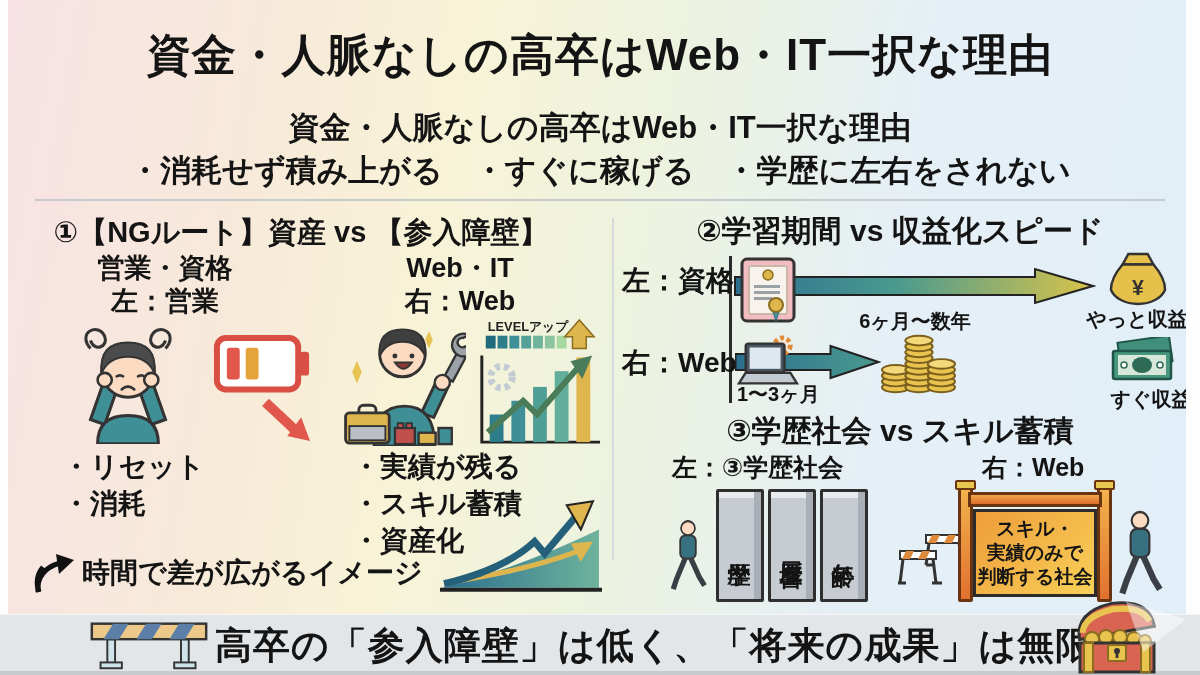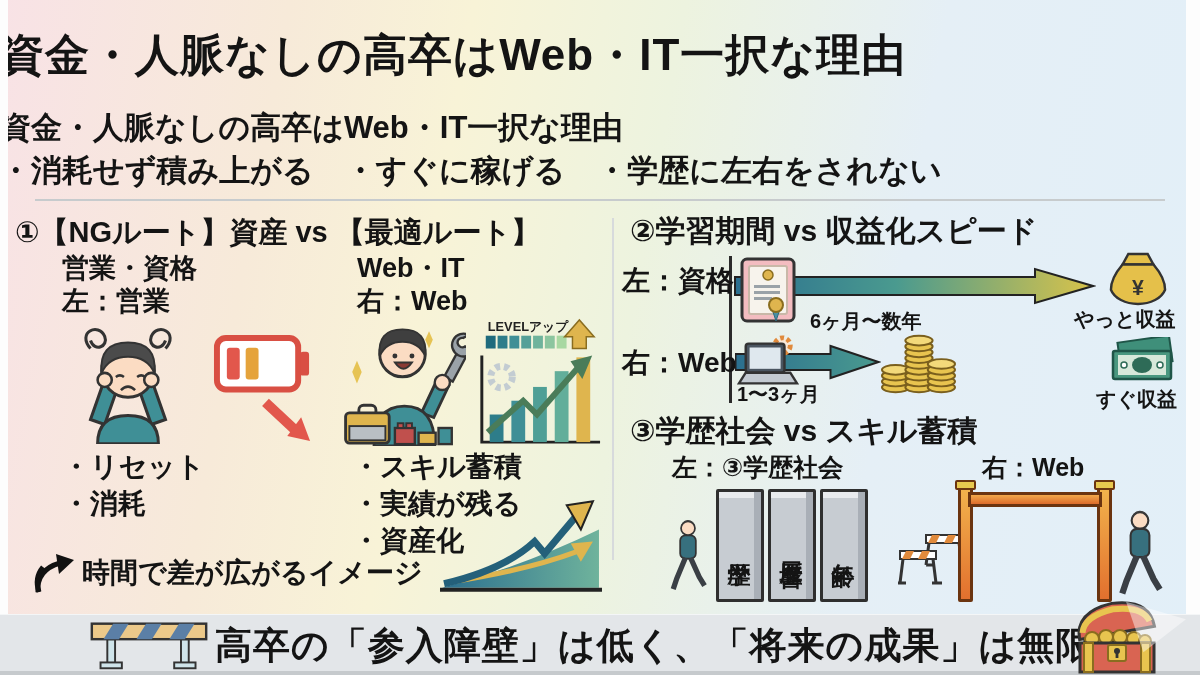--- a/index.html
+++ b/index.html
@@ -5,21 +5,21 @@
   html,body{margin:0;padding:0;}
   .slide{
     position:relative;width:1200px;height:675px;overflow:hidden;
     font-family:"Liberation Sans","DejaVu Sans",sans-serif;
     color:#141414;
     background:linear-gradient(100deg,#f8e2e6 0%,#f7ead9 22%,#f8f3d7 36%,#edf3df 52%,#e5eff6 72%,#e2eff8 100%);
   }
   .abs{position:absolute;}
   .b{font-weight:800;}
   .xb{font-weight:900;}
-  .ctr{}
+  .ctr{text-align:center;}
   .edge{background:#fdfdfd;}
   .title{font-size:44px;letter-spacing:1px;}
   .subtitle{font-size:31px;}
   .points{font-size:31px;}
   .hline{background:#c7cbcd;height:2px;}
   .vline{background:#d7dadc;width:2px;}
   .sec-h{font-size:29px;}
   .sec-h2{font-size:30px;}
   .col-h{font-size:27px;}
   .bullet{font-size:28px;line-height:37px;white-space:nowrap;}
@@ -53,21 +53,21 @@
 <body>
 
 <div class="slide">
 
   <div class="abs ctr xb title" style="left:0;top:26px;width:1200px;">資金・人脈なしの高卒はWeb・IT一択な理由</div>
   <div class="abs ctr b subtitle" style="left:0;top:107px;width:1200px;">資金・人脈なしの高卒はWeb・IT一択な理由</div>
   <div class="abs ctr b points" style="left:0;top:150px;width:1200px;">・消耗せず積み上がる　・すぐに稼げる　・学歴に左右をされない</div>
   <div class="abs hline" style="left:35px;top:199px;width:1130px;"></div>
   <div class="abs vline" style="left:612px;top:218px;height:342px;"></div>
 
-  <div class="abs ctr b sec-h" style="left:15px;top:213px;width:572px;">①【NGルート】資産 vs 【最適ルート】</div>
+  <div class="abs ctr b sec-h" style="left:15px;top:213px;width:572px;">①【NGルート】資産 vs 【参入障壁】</div>
   <div class="abs ctr b col-h" style="left:62px;top:250px;width:206px;">営業・資格</div>
   <div class="abs ctr b col-h" style="left:62px;top:283px;width:206px;">左：営業</div>
   <div class="abs ctr b col-h" style="left:357px;top:250px;width:206px;">Web・IT</div>
   <div class="abs ctr b col-h" style="left:357px;top:283px;width:206px;">右：Web</div>
 
   <svg class="abs" style="left:52px;top:322px;" width="152" height="122" viewBox="0 0 150 120">
     <path d="M38 26 c-14 -16 8 -26 14 -12 c4 10 -10 16 -14 4" fill="none" stroke="#333" stroke-width="3"></path>
     <path d="M112 26 c14 -16 -8 -26 -14 -12 c-4 10 10 16 14 4" fill="none" stroke="#333" stroke-width="3"></path>
     <path d="M38 96 l14 -40 l14 5 l-14 40 z" fill="#3f8f96" stroke="#333" stroke-width="3"></path>
     <path d="M112 96 l-14 -40 l-14 5 l14 40 z" fill="#3f8f96" stroke="#333" stroke-width="3"></path>
@@ -132,22 +132,22 @@
     <circle cx="34" cy="62" r="11" fill="none" stroke="#c3ccd2" stroke-width="7" stroke-dasharray="5 4"></circle>
     <polyline points="20,118 56,86 70,100 112,52" fill="none" stroke="#4a7c59" stroke-width="6"></polyline>
     <polygon points="104,46 126,40 116,64" fill="#4a7c59"></polygon>
   </svg>
 
   <div class="abs" style="left:62px;top:448px;">
     <div class="bullet b">・リセット</div>
     <div class="bullet b">・消耗</div>
   </div>
   <div class="abs" style="left:352px;top:448px;">
+    <div class="bullet b">・実績が残る</div>
     <div class="bullet b">・スキル蓄積</div>
-    <div class="bullet b">・実績が残る</div>
     <div class="bullet b">・資産化</div>
   </div>
 
   <svg class="abs" style="left:30px;top:546px;" width="50" height="50" viewBox="0 0 50 50">
     <path d="M8 46 Q6 24 30 17" fill="none" stroke="#111" stroke-width="5"></path>
     <polygon points="26,8 44,14 29,28" fill="#111"></polygon>
     <path d="M9 46 Q4 32 13 21" fill="none" stroke="#111" stroke-width="5"></path>
   </svg>
   <div class="abs b footnote" style="left:82px;top:554px;">時間で差が広がるイメージ</div>
 
@@ -285,20 +285,25 @@
       <path d="M5 26 L2 50 M35 26 L38 50 M0 50 h8 M34 50 h10" stroke="#333" stroke-width="3" fill="none"></path>
     </g>
   </svg>
 
   <div class="abs gate" style="left:958px;top:480px;">
     <div class="post" style="left:0;"></div>
     <div class="post" style="right:0;"></div>
     <div class="cap" style="left:-3px;"></div>
     <div class="cap" style="right:-3px;"></div>
     <div class="beam"></div>
+    <div class="panel">
+      <span>スキル・</span>
+      <span>実績のみで</span>
+      <span>判断する社会</span>
+    </div>
   </div>
 
   <svg class="abs" style="left:1116px;top:510px;" width="48" height="90" viewBox="0 0 46 86">
     <circle cx="23" cy="10" r="8" fill="#fbdcc3" stroke="#333" stroke-width="2"></circle>
     <path d="M15 9 a8 8 0 0 1 16 -1 q-2 -6 -8 -6 q-6 0 -8 7" fill="#3f3f3f"></path>
     <rect x="14" y="18" width="18" height="27" rx="6" fill="#37707e" stroke="#333" stroke-width="2"></rect>
     <path d="M20 44 L10 68 L6 80" fill="none" stroke="#3a3f45" stroke-width="6"></path>
     <path d="M26 44 L36 66 L42 76" fill="none" stroke="#3a3f45" stroke-width="6"></path>
   </svg>
 

